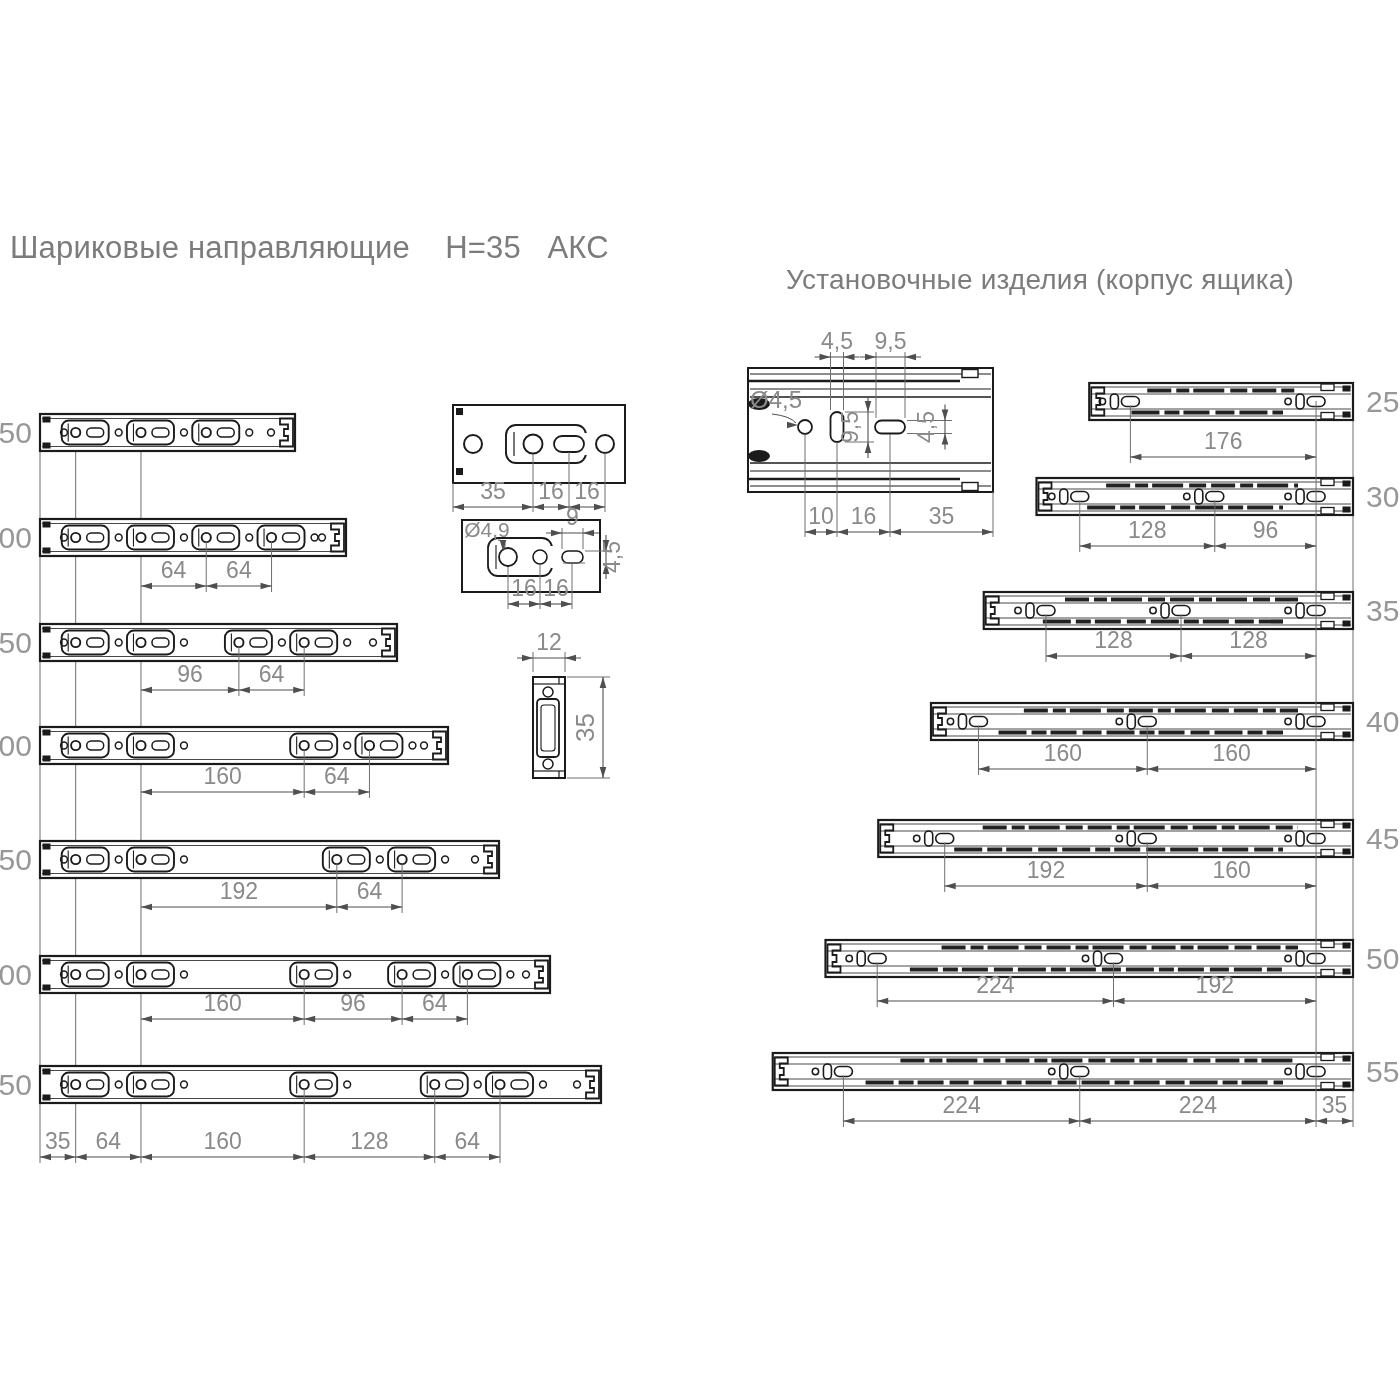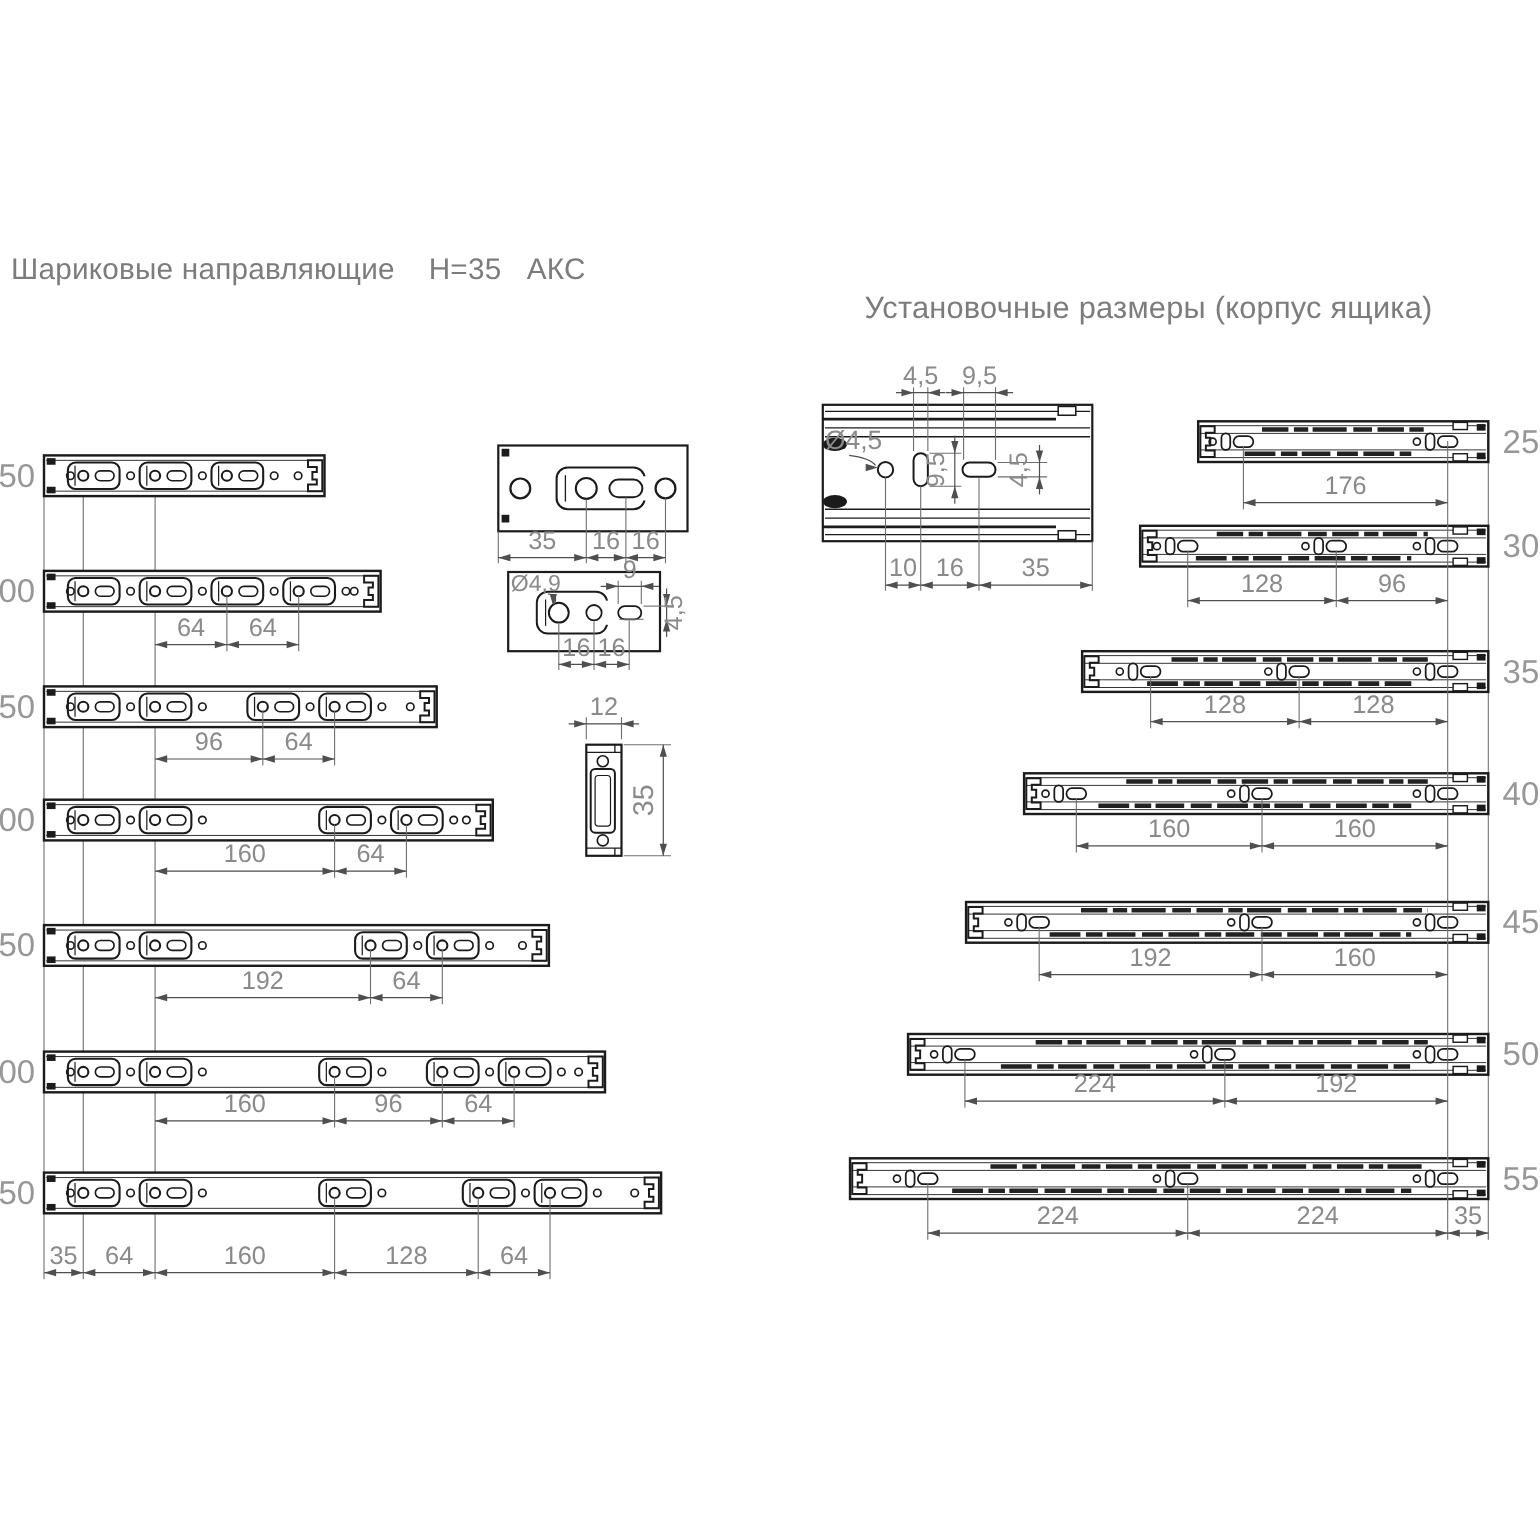--- a/index.html
+++ b/index.html
@@ -1,29 +1,29 @@
 <!DOCTYPE html>
 <html><head>
 <meta charset="utf-8">
 <style>
   html,body{margin:0;padding:0;background:#fff;}
   .stage{position:relative;width:1400px;height:1400px;background:#fff;overflow:hidden;
          font-family:"Liberation Sans", sans-serif;}
   .title{position:absolute;color:#7c7c7c;white-space:pre;letter-spacing:.2px;}
-  #t1{left:10px;top:230px;font-size:27px;}
+  #t1{left:10px;top:230px;font-size:31px;}
   #t2{left:57px;top:262px;font-size:27px;}
   #t3{left:786px;top:264px;font-size:28px;}
   svg text{font-family:"Liberation Sans", sans-serif;}
 </style>
 </head>
 <body>
 
 <div class="stage">
   <div id="t1" class="title">Шариковые направляющие    Н=35   АКС</div>
-  <div id="t3" class="title">Установочные размеры (корпус ящика)</div>
+  <div id="t3" class="title">Установочные изделия (корпус ящика)</div>
   <svg id="drawing" width="1400" height="1400" viewBox="0 0 1400 1400" xmlns="http://www.w3.org/2000/svg">
       <g>
         <line x1="40" y1="414" x2="40" y2="1163" stroke="#6f6f6f" stroke-width="1"></line>
         <line x1="1353" y1="420" x2="1353" y2="1127" stroke="#6f6f6f" stroke-width="1"></line>
         <line x1="75.7" y1="432" x2="75.7" y2="1163" stroke="#6f6f6f" stroke-width="1"></line>
         <line x1="140.98000000000002" y1="432" x2="140.98000000000002" y2="1163" stroke="#6f6f6f" stroke-width="1"></line>
       </g>
       <g>
         <rect x="40" y="414" width="255" height="37" rx="0" fill="#fff" stroke="#1b1b1b" stroke-width="2.2"></rect>
         <line x1="42" y1="418.5" x2="292" y2="418.5" stroke="#333" stroke-width="0.9"></line>

